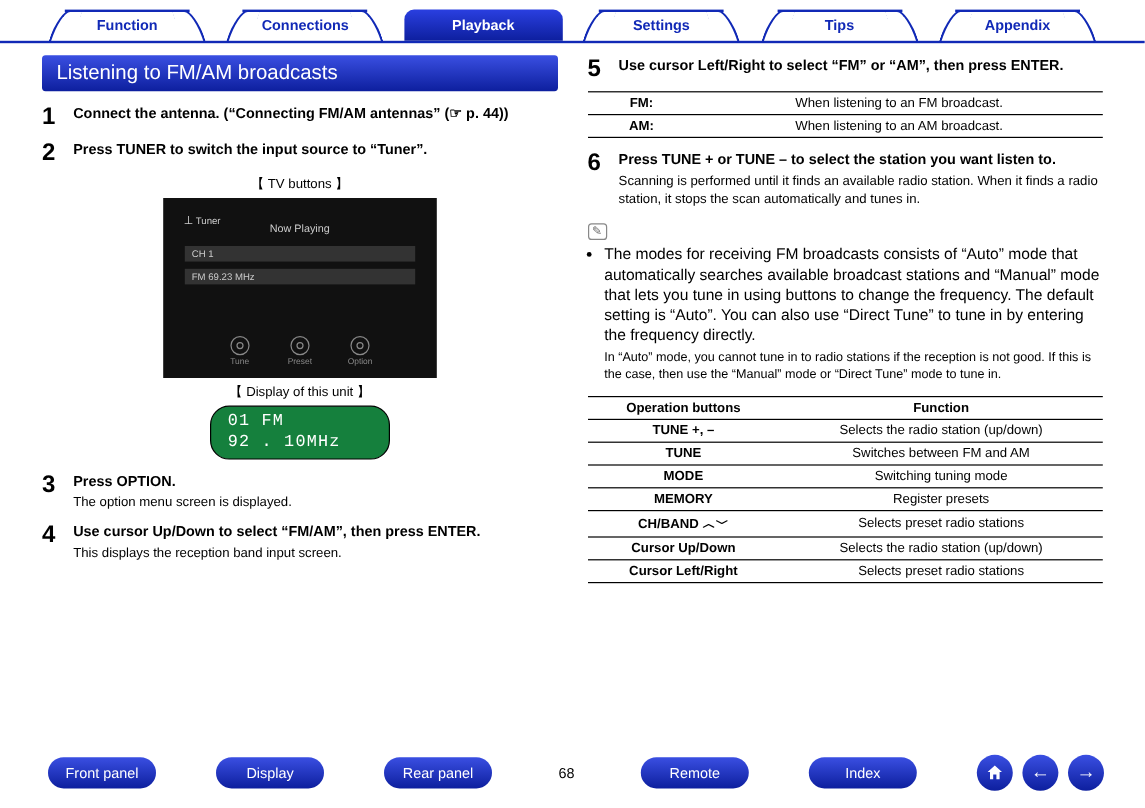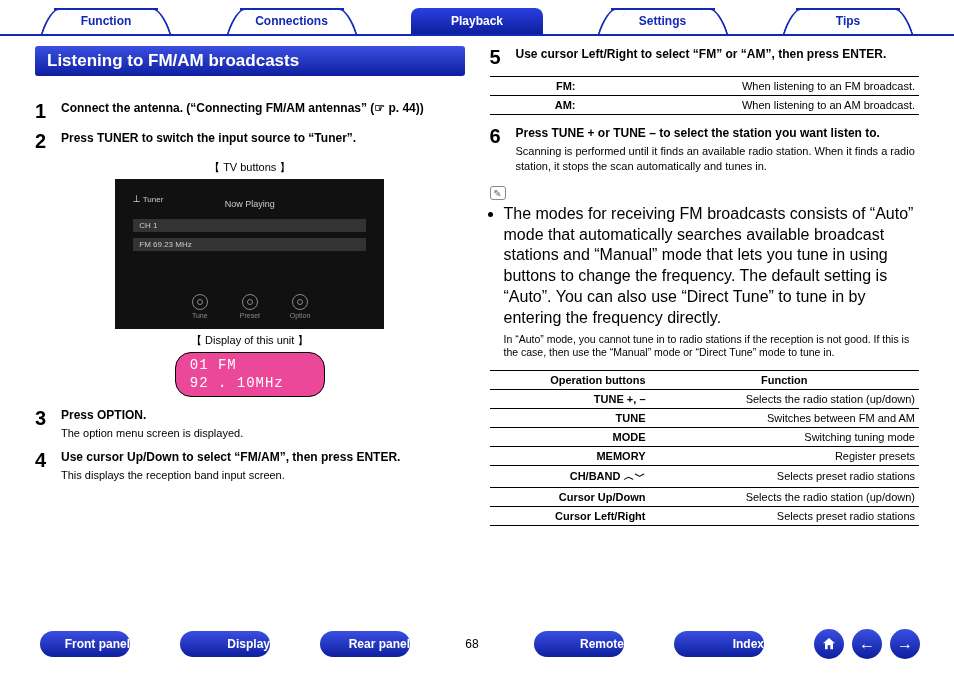--- a/index.html
+++ b/index.html
@@ -72,105 +72,106 @@
     display: flex;
     padding: 10px 35px 0 35px;
     gap: 25px;
     height: 560px;
   }
   .col { flex: 1; min-width: 0;}
   .section-head {
     background: #1129b6;
     background: linear-gradient(#3a4fe2, #0d1f9e);
     color: #fff;
-    font-weight: bold;
+    font-weight: normal;
     font-size: 17px;
     padding: 5px 12px;
     border-radius: 3px;
-    margin-bottom: 24px;
+    margin-bottom: 10px;
   }
 
   .step { display: flex; margin-bottom: 8px; }
   .step-num {
     width: 26px;
     flex-shrink: 0;
     font-size: 20px;
     font-weight: bold;
     line-height: 1.1;
   }
   .step-body { flex: 1; font-size: 12px; line-height: 1.35; }
   .step-body b.lead { font-weight: bold; font-size: 12px; }
   .step-body .sub { margin-top: 3px; font-size: 11px; }
 
   .bracket-label { text-align: center; font-size: 11px; margin: 4px 0; }
   .bracket-label::before { content: "【 "; }
   .bracket-label::after  { content: " 】"; }
 
   
   .tv {
-    width: 269px; height: 150px; margin: 0 auto;
+    width: 228px; height: 150px; margin: 0 auto;
     background: #111; color: #ccc; font-size: 9px;
     position: relative; padding: 10px 18px;
   }
   .tv-tuner { position:absolute; top:14px; left:18px; font-size:8px;}
   .tv-tuner::before{content:"⟂ "; font-size:10px;}
   .tv-now { text-align:center; margin-top:10px; font-size:9px;}
   .tv-row { display:flex; justify-content:center; gap:6px; margin-top:10px;flex-direction:column;}
   .tv-tag{ background:#333; padding:2px 6px; font-size:8px;}
   .tv-icons{ position:absolute; bottom:10px; left:0; right:0; display:flex; justify-content:center; gap:30px;}
   .tv-ic{ width:20px; text-align:center; font-size:7px; color:#888;}
   .tv-ic .ring{ width:16px;height:16px;border:1px solid #888;border-radius:50%;margin:0 auto 2px; position:relative;}
   .tv-ic .ring::after{content:"";position:absolute;inset:4px;border:1px solid #888;border-radius:50%;}
 
   
   .disp {
     width: 150px; margin: 4px auto 10px; border:1px solid #000;
-    border-radius: 16px; background:#ec4899; color:#fff;
+    border-radius: 16px; background:#15803d; color:#fff;
     font-family: "Courier New", monospace; font-size:14px;
     padding: 4px 14px; line-height:1.25; letter-spacing:1px;
   }
 
   
   table.data{ width:100%; border-collapse:collapse; font-size:11px; margin:6px 0 10px;}
-  table.data th, table.data td{ border-top:1px solid #000; border-bottom:1px solid #000; padding:3px 4px; text-align:right;}
+  table.data th, table.data td{ border-top:1px solid #000; border-bottom:1px solid #000; padding:3px 4px; text-align:center;}
   table.data th{font-weight:bold;}
   .note{ font-size:10.5px; line-height:1.3; margin:3px 0;}
   .pencil{ display:inline-block; width:16px;height:14px;border:1px solid #888;border-radius:3px; font-size:10px; text-align:center; line-height:13px; color:#666; margin:4px 0 2px;}
   ul.bullets{margin:2px 0 4px; padding-left:14px;}
-  ul.bullets li{font-size:16px; line-height:1.3;}
+  ul.bullets li{font-size:13px; line-height:1.3;}
 
   
   .footer{
     display:flex; align-items:center; justify-content:flex-start;
     gap:50px; padding:0 40px; position:absolute; bottom:14px; left:0; right:0;
   }
   .pill{
     min-width:90px; height:26px; border-radius:13px;
     background:linear-gradient(#3a4fe2,#0d1f9e); color:#fff;
-    font-size:12px; font-weight:bold; text-align:right; line-height:26px;
+    font-size:12px; font-weight:normal; text-align:center; line-height:26px;
     cursor:pointer;
   }
   .page-num{font-size:12px; min-width:24px; text-align:center;}
   .nav-ic{
     width:30px;height:30px;border-radius:50%;
     background:linear-gradient(#3a4fe2,#0d1f9e);color:#fff;
     display:flex;align-items:center;justify-content:center;font-size:16px;
     cursor:pointer;
   }
   .nav-group{display:flex;gap:8px;margin-left:auto;}
 </style>
 </head>
 <body>
 
 <div class="tabs">
   <div class="tab"><span class="tab-top"></span><span>Function</span></div>
   <div class="tab"><span class="tab-top"></span><span>Connections</span></div>
   <div class="tab active"><span>Playback</span></div>
   <div class="tab"><span class="tab-top"></span><span>Settings</span></div>
   <div class="tab"><span class="tab-top"></span><span>Tips</span></div>
+  <div class="tab"><span class="tab-top"></span><span>Appendix</span></div>
 </div>
 
 <div class="page">
 
   <div class="col">
     <div class="section-head">Listening to FM/AM broadcasts</div>
 
     <div class="step">
       <div class="step-num">1</div>
       <div class="step-body"><b class="lead">Connect the antenna. (“Connecting FM/AM antennas” (☞ p. 44))</b></div>

